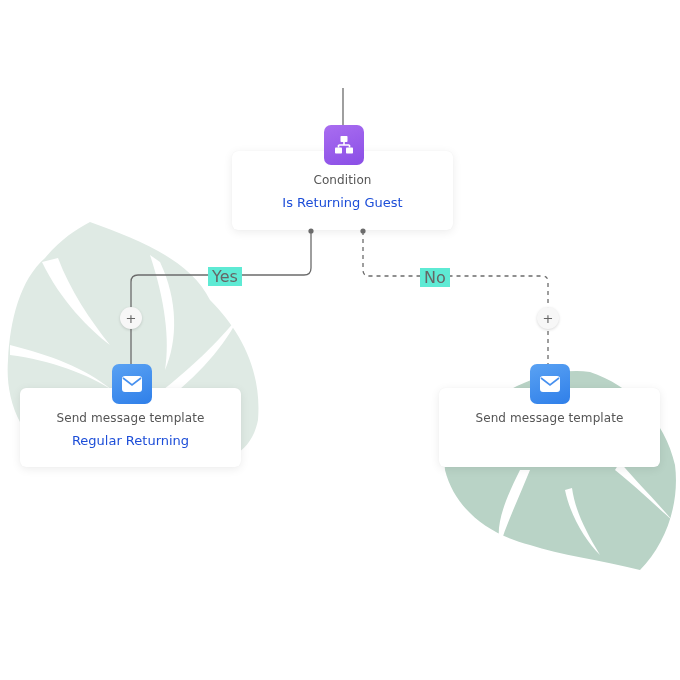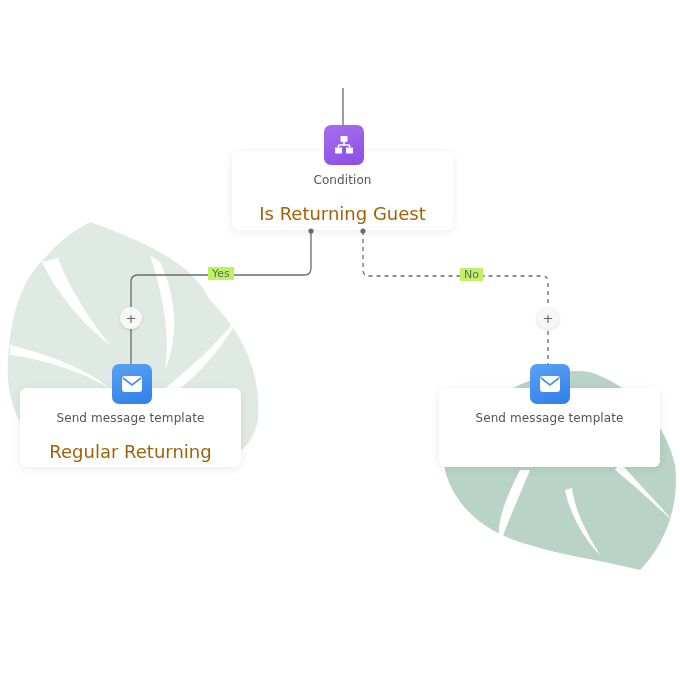--- a/index.html
+++ b/index.html
@@ -3,29 +3,29 @@
 <meta charset="utf-8">
 <style>
   html, body { margin:0; padding:0; }
   body { width:680px; height:680px; background:#ffffff; position:relative; overflow:hidden;
          font-family:"DejaVu Sans", "Liberation Sans", sans-serif; }
   .layer { position:absolute; left:0; top:0; width:680px; height:680px; }
   .card { position:absolute; background:#fff; border-radius:6px;
           box-shadow:0 2px 10px rgba(0,0,0,0.08), 0 0 1px rgba(0,0,0,0.06);
           text-align:center; }
   .card .sub { font-size:12px; color:#555; letter-spacing:0.1px; }
-  .card .title { font-size:18px; color:#a16207; margin-top:16px; }
+  .card .title { font-size:13px; color:#1d4ed8; margin-top:8px; }
   .icon-tile { position:absolute; width:40px; height:40px; border-radius:7px; z-index:3;
                display:flex; align-items:center; justify-content:center; }
   .icon-purple { background:linear-gradient(160deg,#a96df0,#8a4ee6); }
   .icon-blue { background:linear-gradient(160deg,#5aa2f3,#2f7fe9); }
   .plus { position:absolute; width:22px; height:22px; border-radius:50%; background:#f7f7f7;
           box-shadow:0 1px 3px rgba(0,0,0,0.15); display:flex; align-items:center; justify-content:center;
           font-size:13px; color:#666; z-index:3; line-height:1; }
-  .edge-label { position:absolute; font-size:11px; color:#666; background:#bef264; padding:0 4px; z-index:2;text-align:center; }
+  .edge-label { position:absolute; font-size:16px; color:#666; background:#5eead4; padding:0 4px; z-index:2;text-align:center; }
 </style>
 </head>
 <body>
 
 <svg class="layer" viewBox="0 0 680 680">
   <path fill="#dfeae4" d="M90,222 C140,240 190,260 210,300 C240,330 262,370 258,420 C250,460 215,470 160,462 L60,462 C20,440 5,400 8,360 C10,320 20,280 45,258 C60,240 75,230 90,222 Z"></path>
   <path fill="#ffffff" d="M42,262 C60,300 90,330 110,345 C90,320 70,290 58,258 Z"></path>
   <path fill="#ffffff" d="M150,255 C165,300 170,340 165,370 C178,340 178,300 160,262 Z"></path>
   <path fill="#ffffff" d="M10,355 C50,360 90,375 112,390 C85,368 50,355 10,345 Z"></path>
   <path fill="#ffffff" d="M150,400 C190,370 220,340 240,315 C225,345 200,375 160,405 Z"></path>
@@ -38,21 +38,21 @@
 
 <svg class="layer" viewBox="0 0 680 680" style="z-index:1">
   <line x1="343" y1="88" x2="343" y2="127" stroke="#6b6b6b" stroke-width="1.3"></line>
   <circle cx="311" cy="231" r="2.6" fill="#6b6b6b"></circle>
   <circle cx="363" cy="231" r="2.6" fill="#6b6b6b"></circle>
   <path d="M311,231 L311,268 Q311,275 304,275 L138,275 Q131,275 131,282 L131,366" fill="none" stroke="#6b6b6b" stroke-width="1.3"></path>
   <path d="M363,231 L363,270 Q363,276 369,276 L542,276 Q548,276 548,282 L548,366" fill="none" stroke="#6b6b6b" stroke-width="1.3" stroke-dasharray="4,4"></path>
 </svg>
 
 <span class="edge-label" style="left:208px;top:267px;">Yes</span>
-<span class="edge-label" style="left:460px;top:268px;">No</span>
+<span class="edge-label" style="left:420px;top:268px;">No</span>
 
 <div class="plus" style="left:120px;top:307px;">
   <span>+</span>
 </div>
 <div class="plus" style="left:537px;top:307px;">
   <span>+</span>
 </div>
 
 <div class="icon-tile icon-purple" style="left:324px;top:125px;">
   <svg width="22" height="22" viewBox="0 0 22 22">

